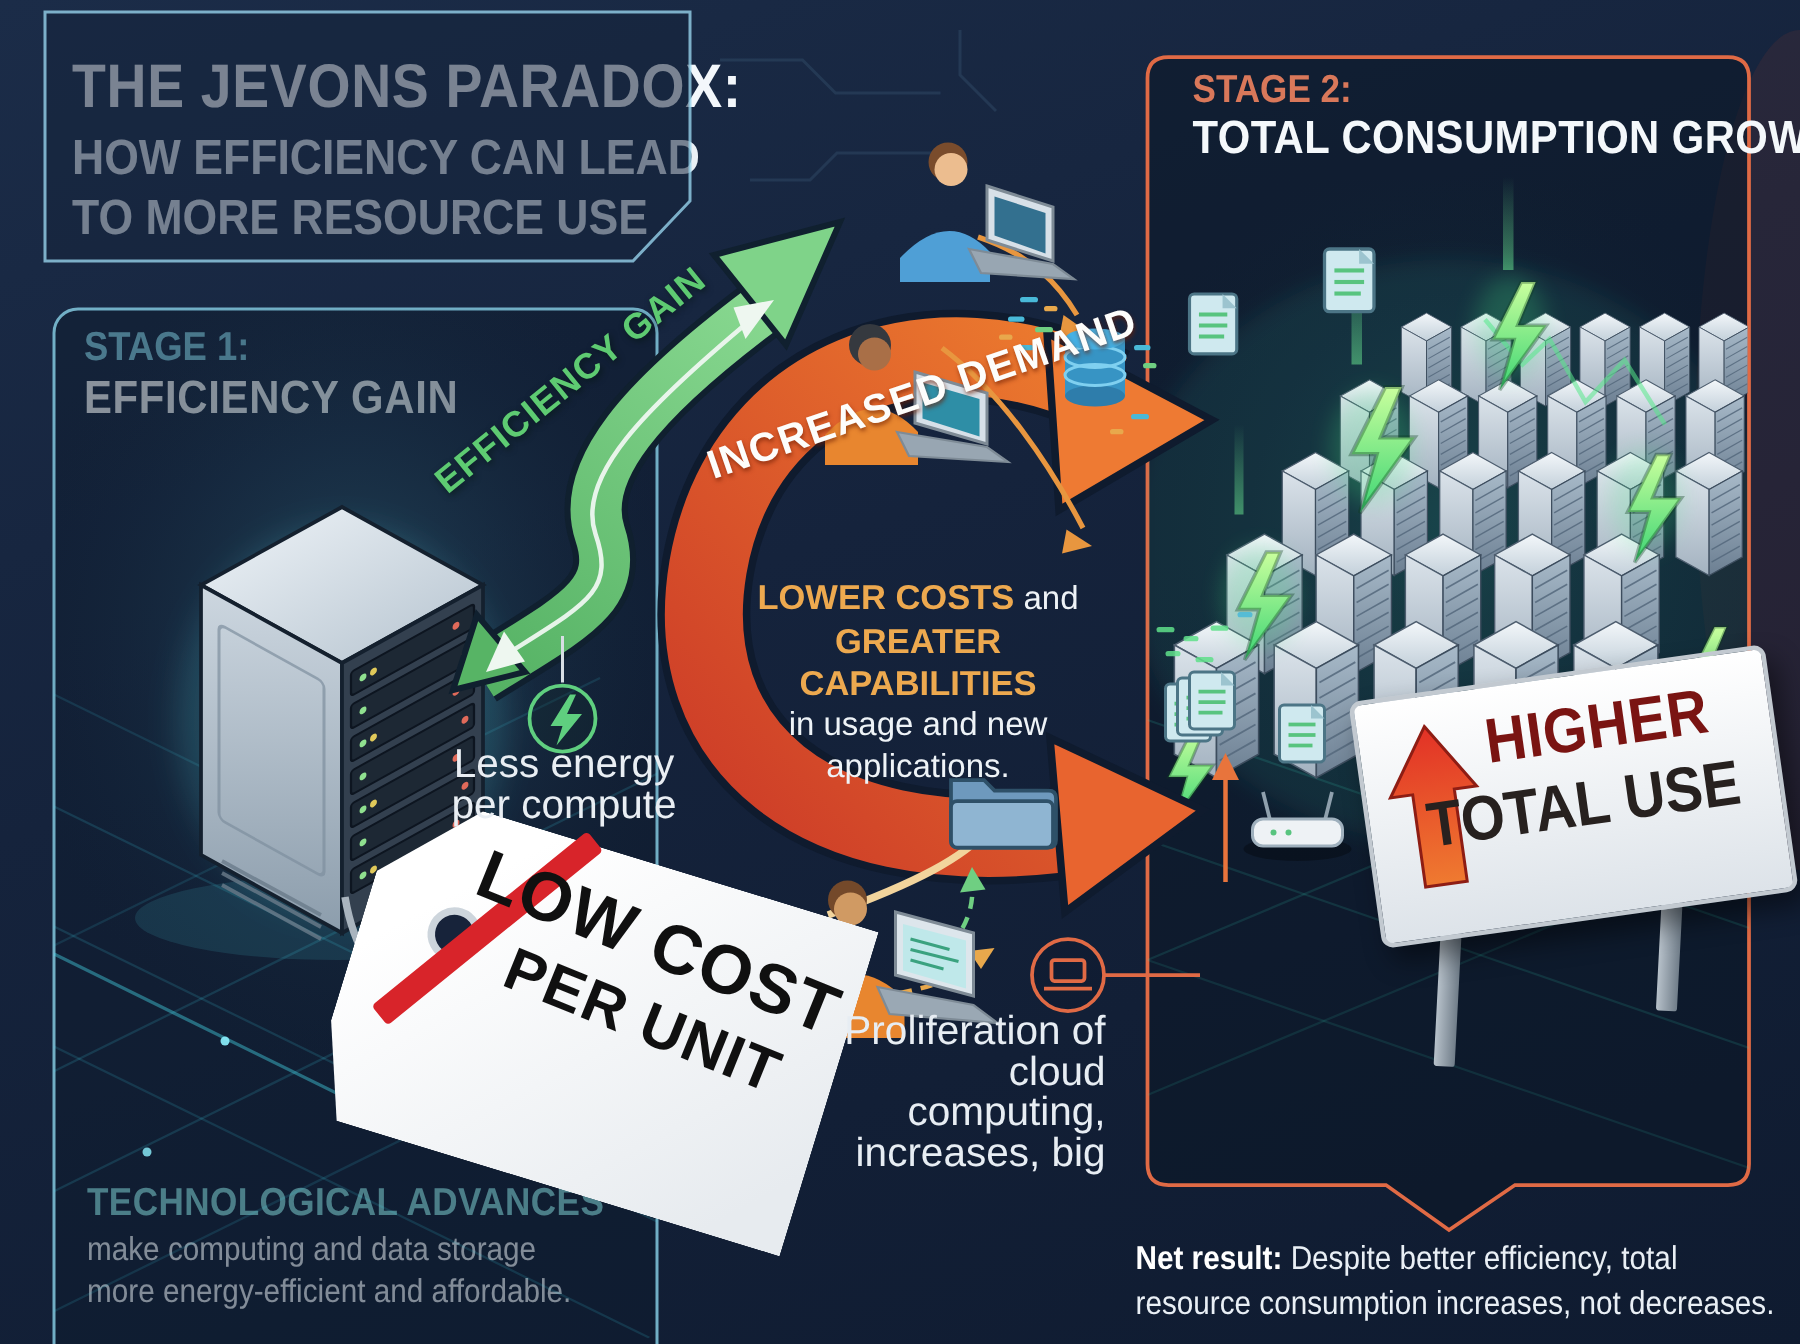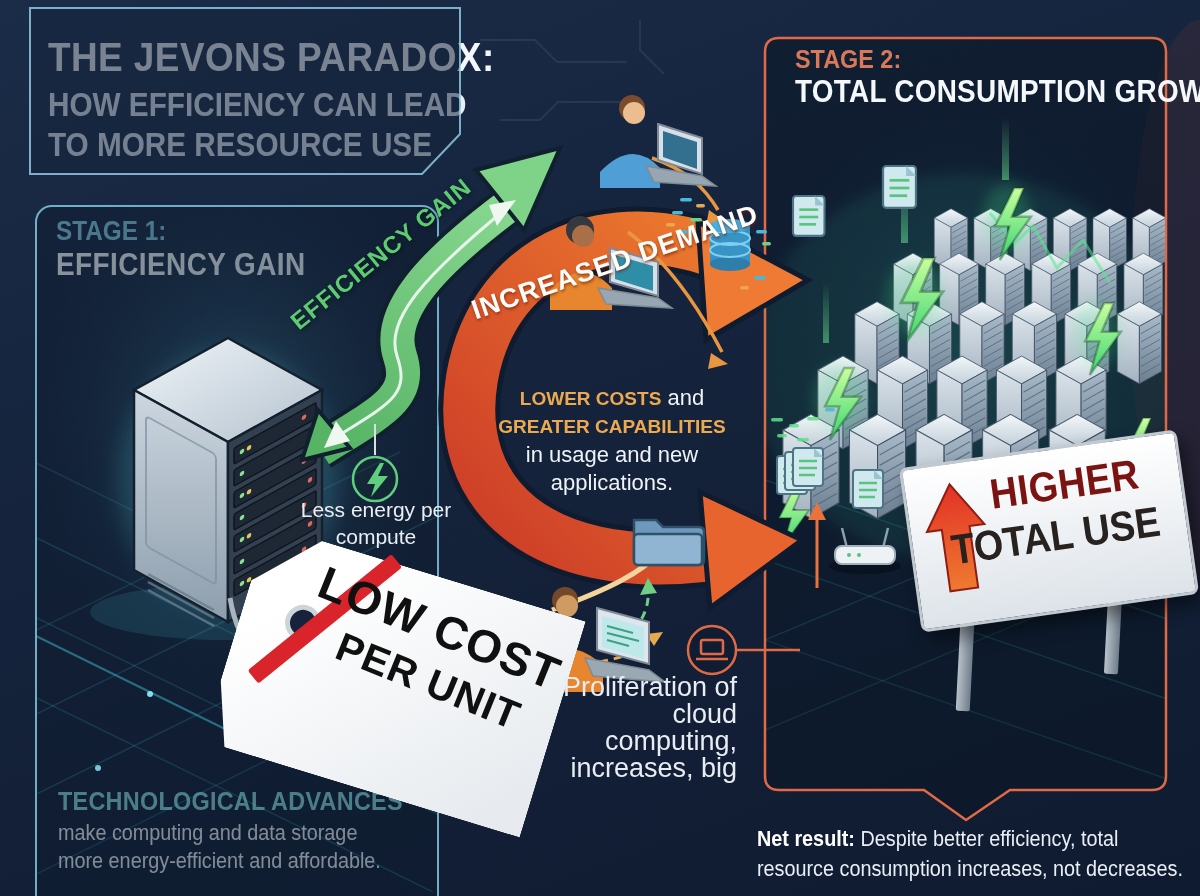--- a/index.html
+++ b/index.html
@@ -14,23 +14,23 @@
   .title-l2{left:48px;top:86px;font-size:33px;font-weight:700;color:#e9eff5;white-space:nowrap;}
   .title-l3{left:48px;top:126px;font-size:33px;font-weight:700;color:#e9eff5;white-space:nowrap;}
   .s1-kicker{left:56px;top:216px;font-size:27px;font-weight:700;color:#7fc9de;white-space:nowrap;}
   .s1-head{left:56px;top:247px;font-size:31px;font-weight:800;color:#f4f8fb;white-space:nowrap;letter-spacing:.5px;}
   .eff-label{left:262px;top:240px;width:238px;text-align:center;transform:rotate(-39deg);
     font-size:24px;font-weight:800;color:#5ecb72;letter-spacing:1px;white-space:nowrap;
     text-shadow:0 2px 4px rgba(0,20,10,.55);}
   .dem-label{left:465px;top:250px;width:282px;text-align:center;transform:rotate(-19deg);
     font-size:27px;font-weight:800;color:#fdfdfb;letter-spacing:1px;white-space:nowrap;
     text-shadow:0 2px 3px rgba(110,30,5,.65);}
-  .energy-note{left:298px;top:496px;width:156px;text-align:center;font-size:21px;line-height:27px;color:#e9eef3;}
+  .energy-note{left:298px;top:496px;width:156px;text-align:center;font-size:27px;line-height:27px;color:#e9eef3;}
   .center-block{left:492px;top:384px;width:240px;text-align:center;font-size:22px;line-height:28px;color:#eef3f7;}
-  .center-block .hl{color:#eda94f;font-weight:800;font-size:19px;}
+  .center-block .hl{color:#eda94f;font-weight:800;font-size:23px;}
   .prolif{left:545px;top:674px;width:192px;text-align:right;font-size:27px;line-height:27px;color:#e7edf3;}
   .s2-kicker{left:795px;top:44px;font-size:26px;font-weight:700;color:#d9785a;white-space:nowrap;}
   .s2-head{left:795px;top:74px;font-size:31px;font-weight:800;color:#f4f8fb;white-space:nowrap;letter-spacing:.3px;}
   .decrease{left:795px;top:670px;width:372px;font-size:22px;line-height:30px;color:#eef3f7;}
   .decrease div{white-space:nowrap;}
   .decrease .hl{color:#e8743c;font-weight:800;font-size:23.5px;}
   .netres{left:757px;top:824px;font-size:22px;line-height:30px;color:#e9eff5;}
   .netres div{white-space:nowrap;}
   .netres b{font-weight:800;color:#ffffff;}
   .s1-foot-head{left:58px;top:786px;font-size:26px;font-weight:800;color:#7ecfd4;white-space:nowrap;letter-spacing:.3px;}

